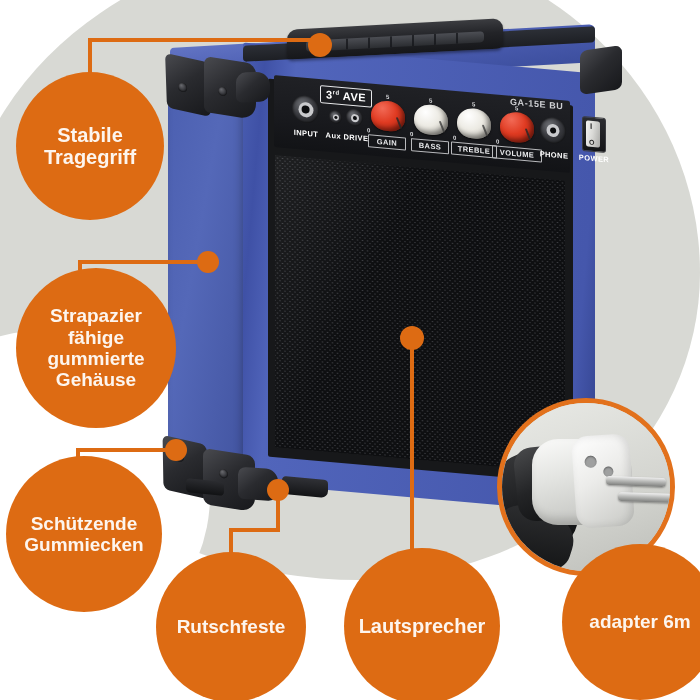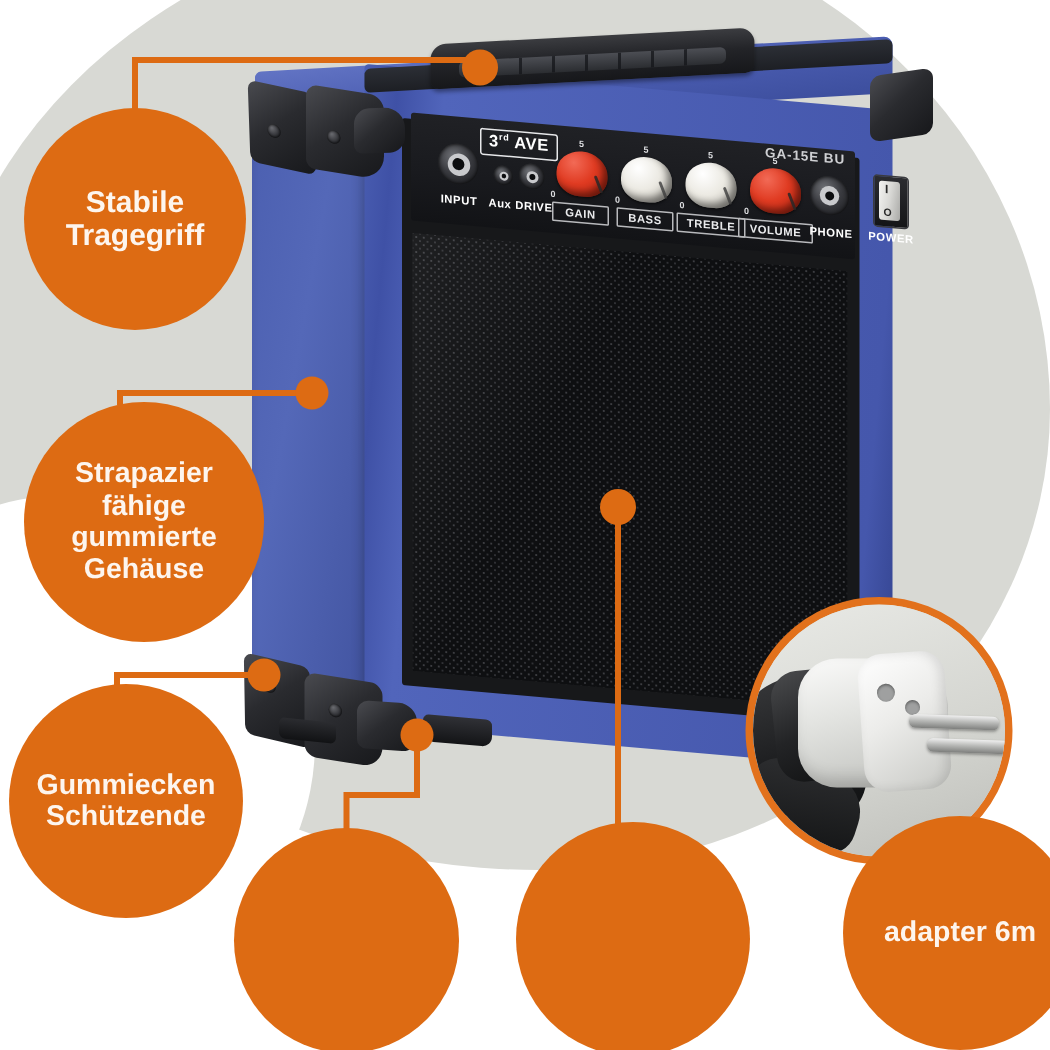--- a/index.html
+++ b/index.html
@@ -441,32 +441,34 @@
     <div>
       <span>Strapazier</span>
       <span>fähige</span>
       <span>gummierte</span>
       <span>Gehäuse</span>
     </div>
   </div>
 
   <div class="bubble b-corners">
     <div>
+      <span>Schützende</span>
       <span>Gummiecken</span>
-      <span>Schützende</span>
     </div>
   </div>
 
   <div class="bubble b-feet">
     <div>
+      <span>Rutschfeste</span>
     </div>
   </div>
 
   <div class="bubble b-speaker">
     <div>
+      <span>Lautsprecher</span>
     </div>
   </div>
 
   <div class="bubble b-plug">
     <div>
       <span>adapter 6m</span>
     </div>
   </div>
 
 </div>

